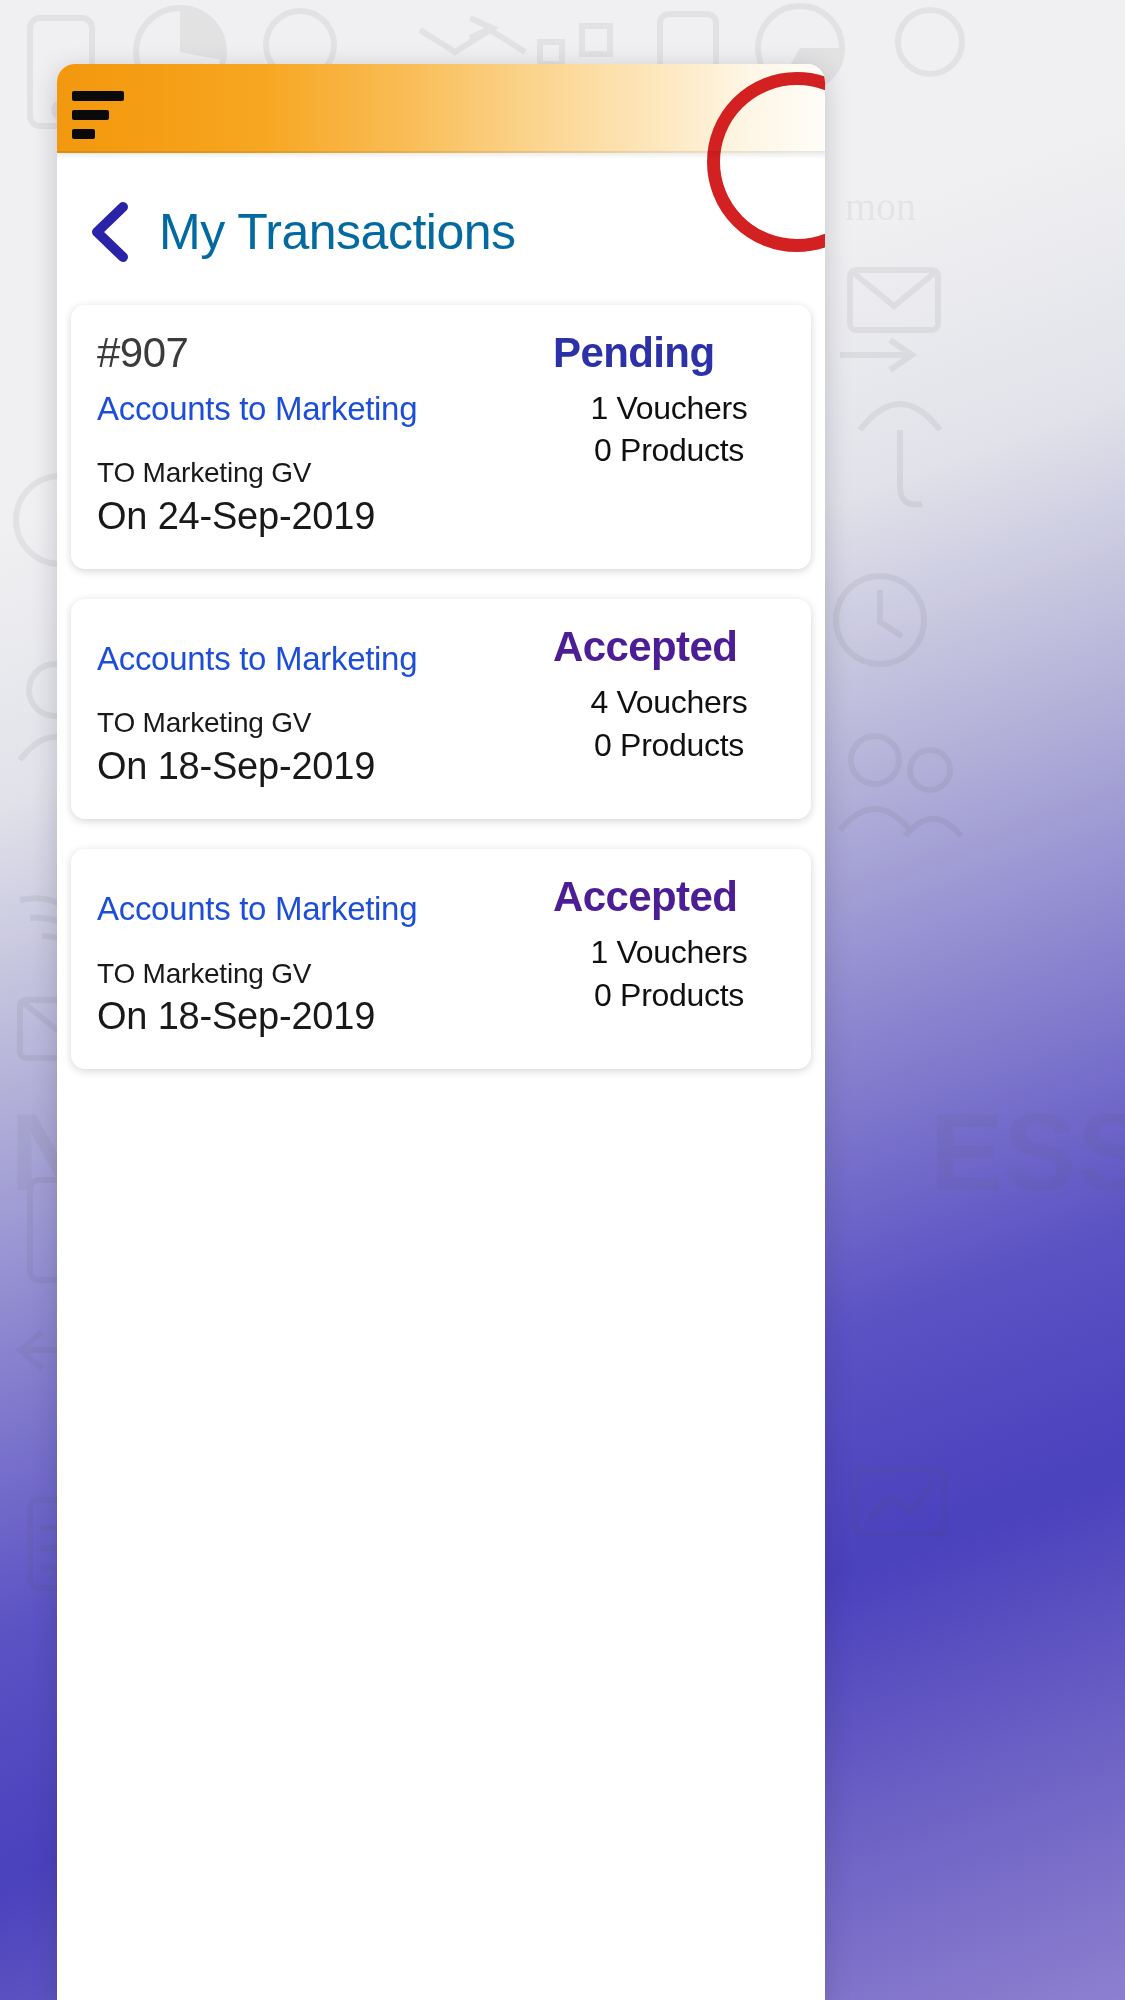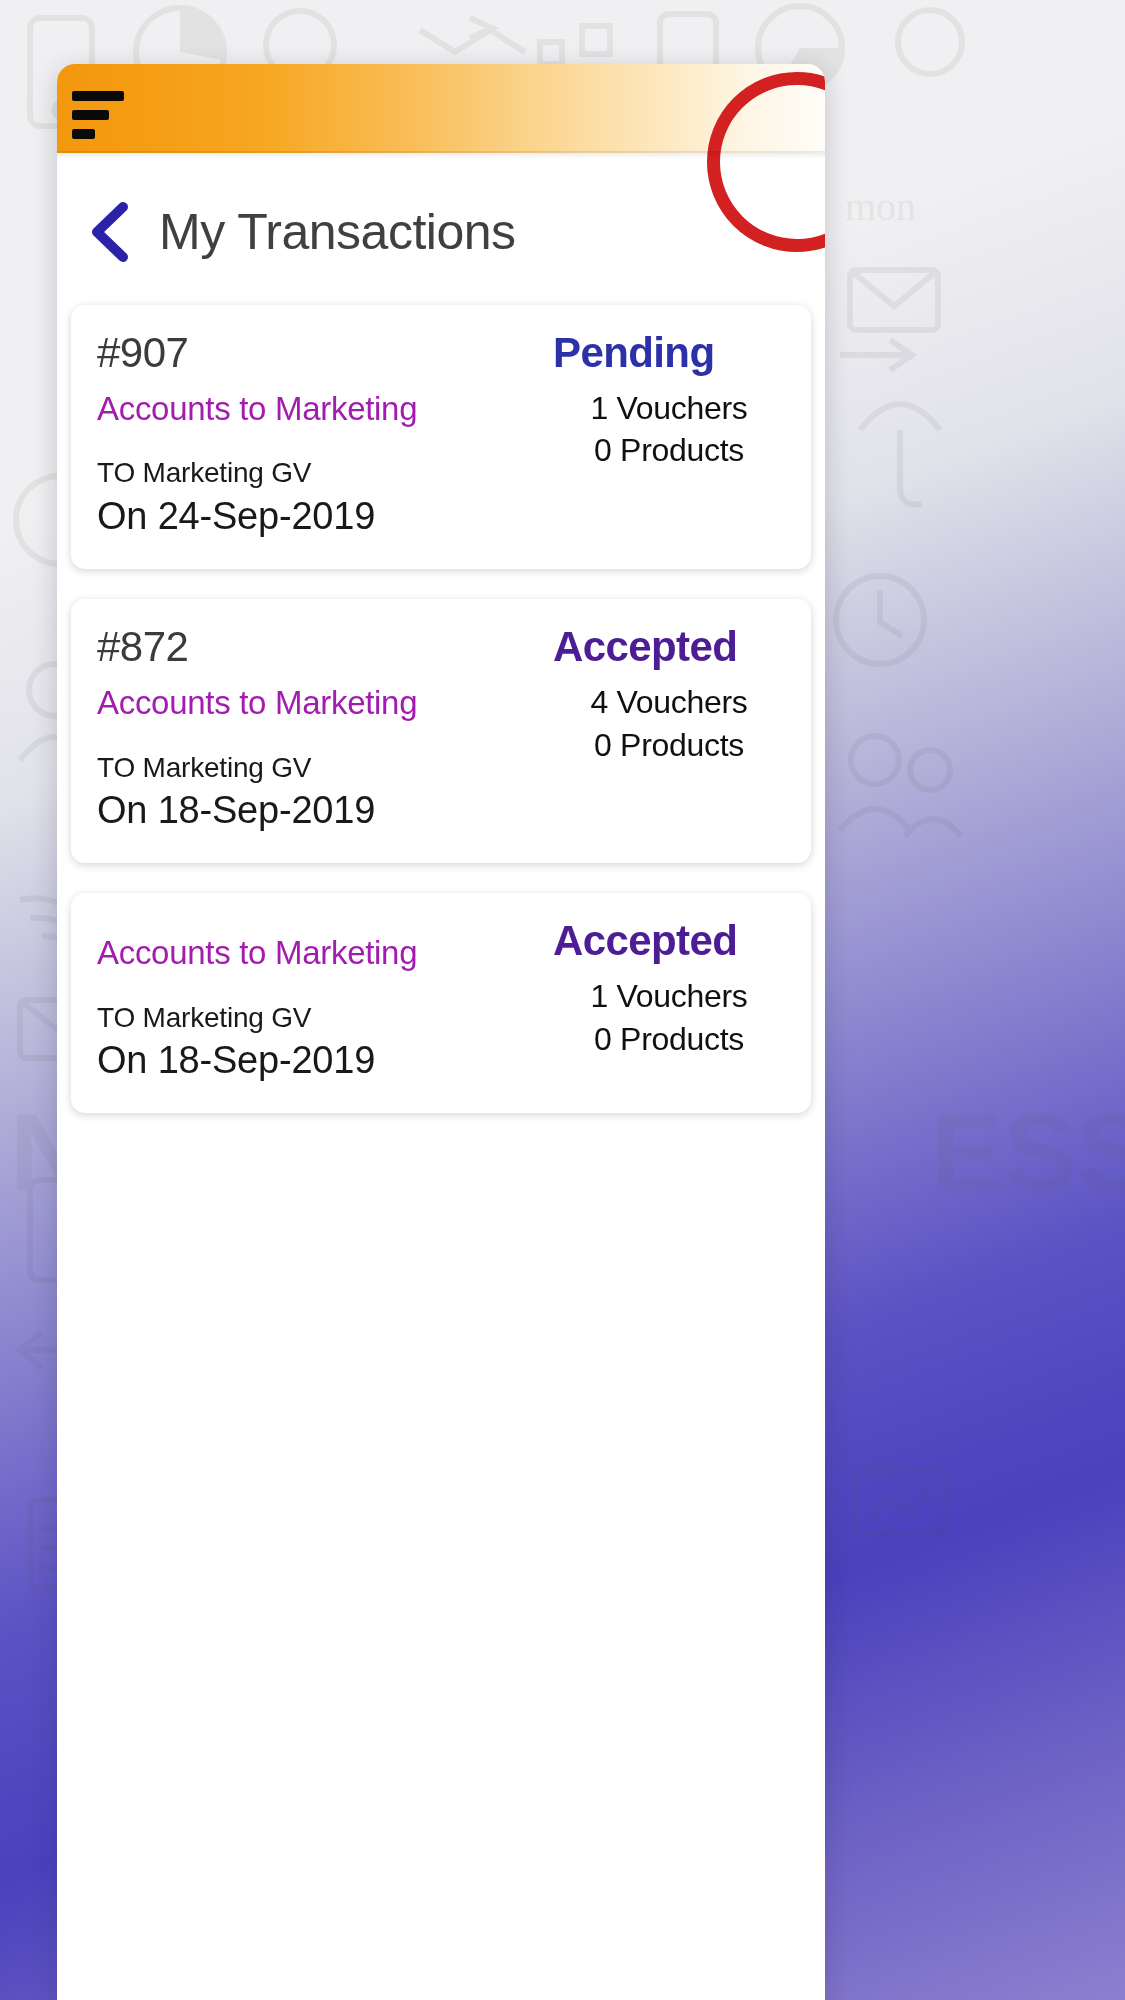--- a/index.html
+++ b/index.html
@@ -77,21 +77,21 @@
   }
   #back-btn {
     width:64px; height:64px;
     display:flex; align-items:center; justify-content:center;
     cursor:pointer;
   }
   #back-btn svg { display:block; }
   #page-title {
     font-size:50px;
     font-weight:400;
-    color:#404040;
+    color:#0369a1;
     letter-spacing:-.5px;
     margin-left:16px;
     line-height:1;
   }
 
   
   #txn-list {
     padding:24px 14px 0 14px;
     background:#fff;
     height:calc(100% - 89px - 128px);
@@ -115,21 +115,21 @@
   }
   .txn-id {
     font-size:42px;
     color:#3b3b3b;
     font-weight:400;
     line-height:1.05;
     letter-spacing:-.5px;
   }
   .txn-route {
     font-size:33px;
-    color:#a21caf;
+    color:#1d4ed8;
     margin-top:16px;
     line-height:1.1;
     letter-spacing:-.3px;
   }
   .txn-to {
     font-size:28px;
     color:#191919;
     margin-top:28px;
     line-height:1.3;
     letter-spacing:-.2px;
@@ -280,21 +280,20 @@
       </div>
       <div class="card-right">
         <div class="txn-status status-pending">Pending</div>
         <div class="txn-count">1 Vouchers</div>
         <div class="txn-count second">0 Products</div>
       </div>
     </div>
 
     <div class="txn-card">
       <div class="card-left">
-        <div class="txn-id">#872</div>
         <div class="txn-route">Accounts to Marketing</div>
         <div class="txn-to">TO Marketing GV</div>
         <div class="txn-date">On 18-Sep-2019</div>
       </div>
       <div class="card-right">
         <div class="txn-status status-accepted">Accepted</div>
         <div class="txn-count">4 Vouchers</div>
         <div class="txn-count second">0 Products</div>
       </div>
     </div>

